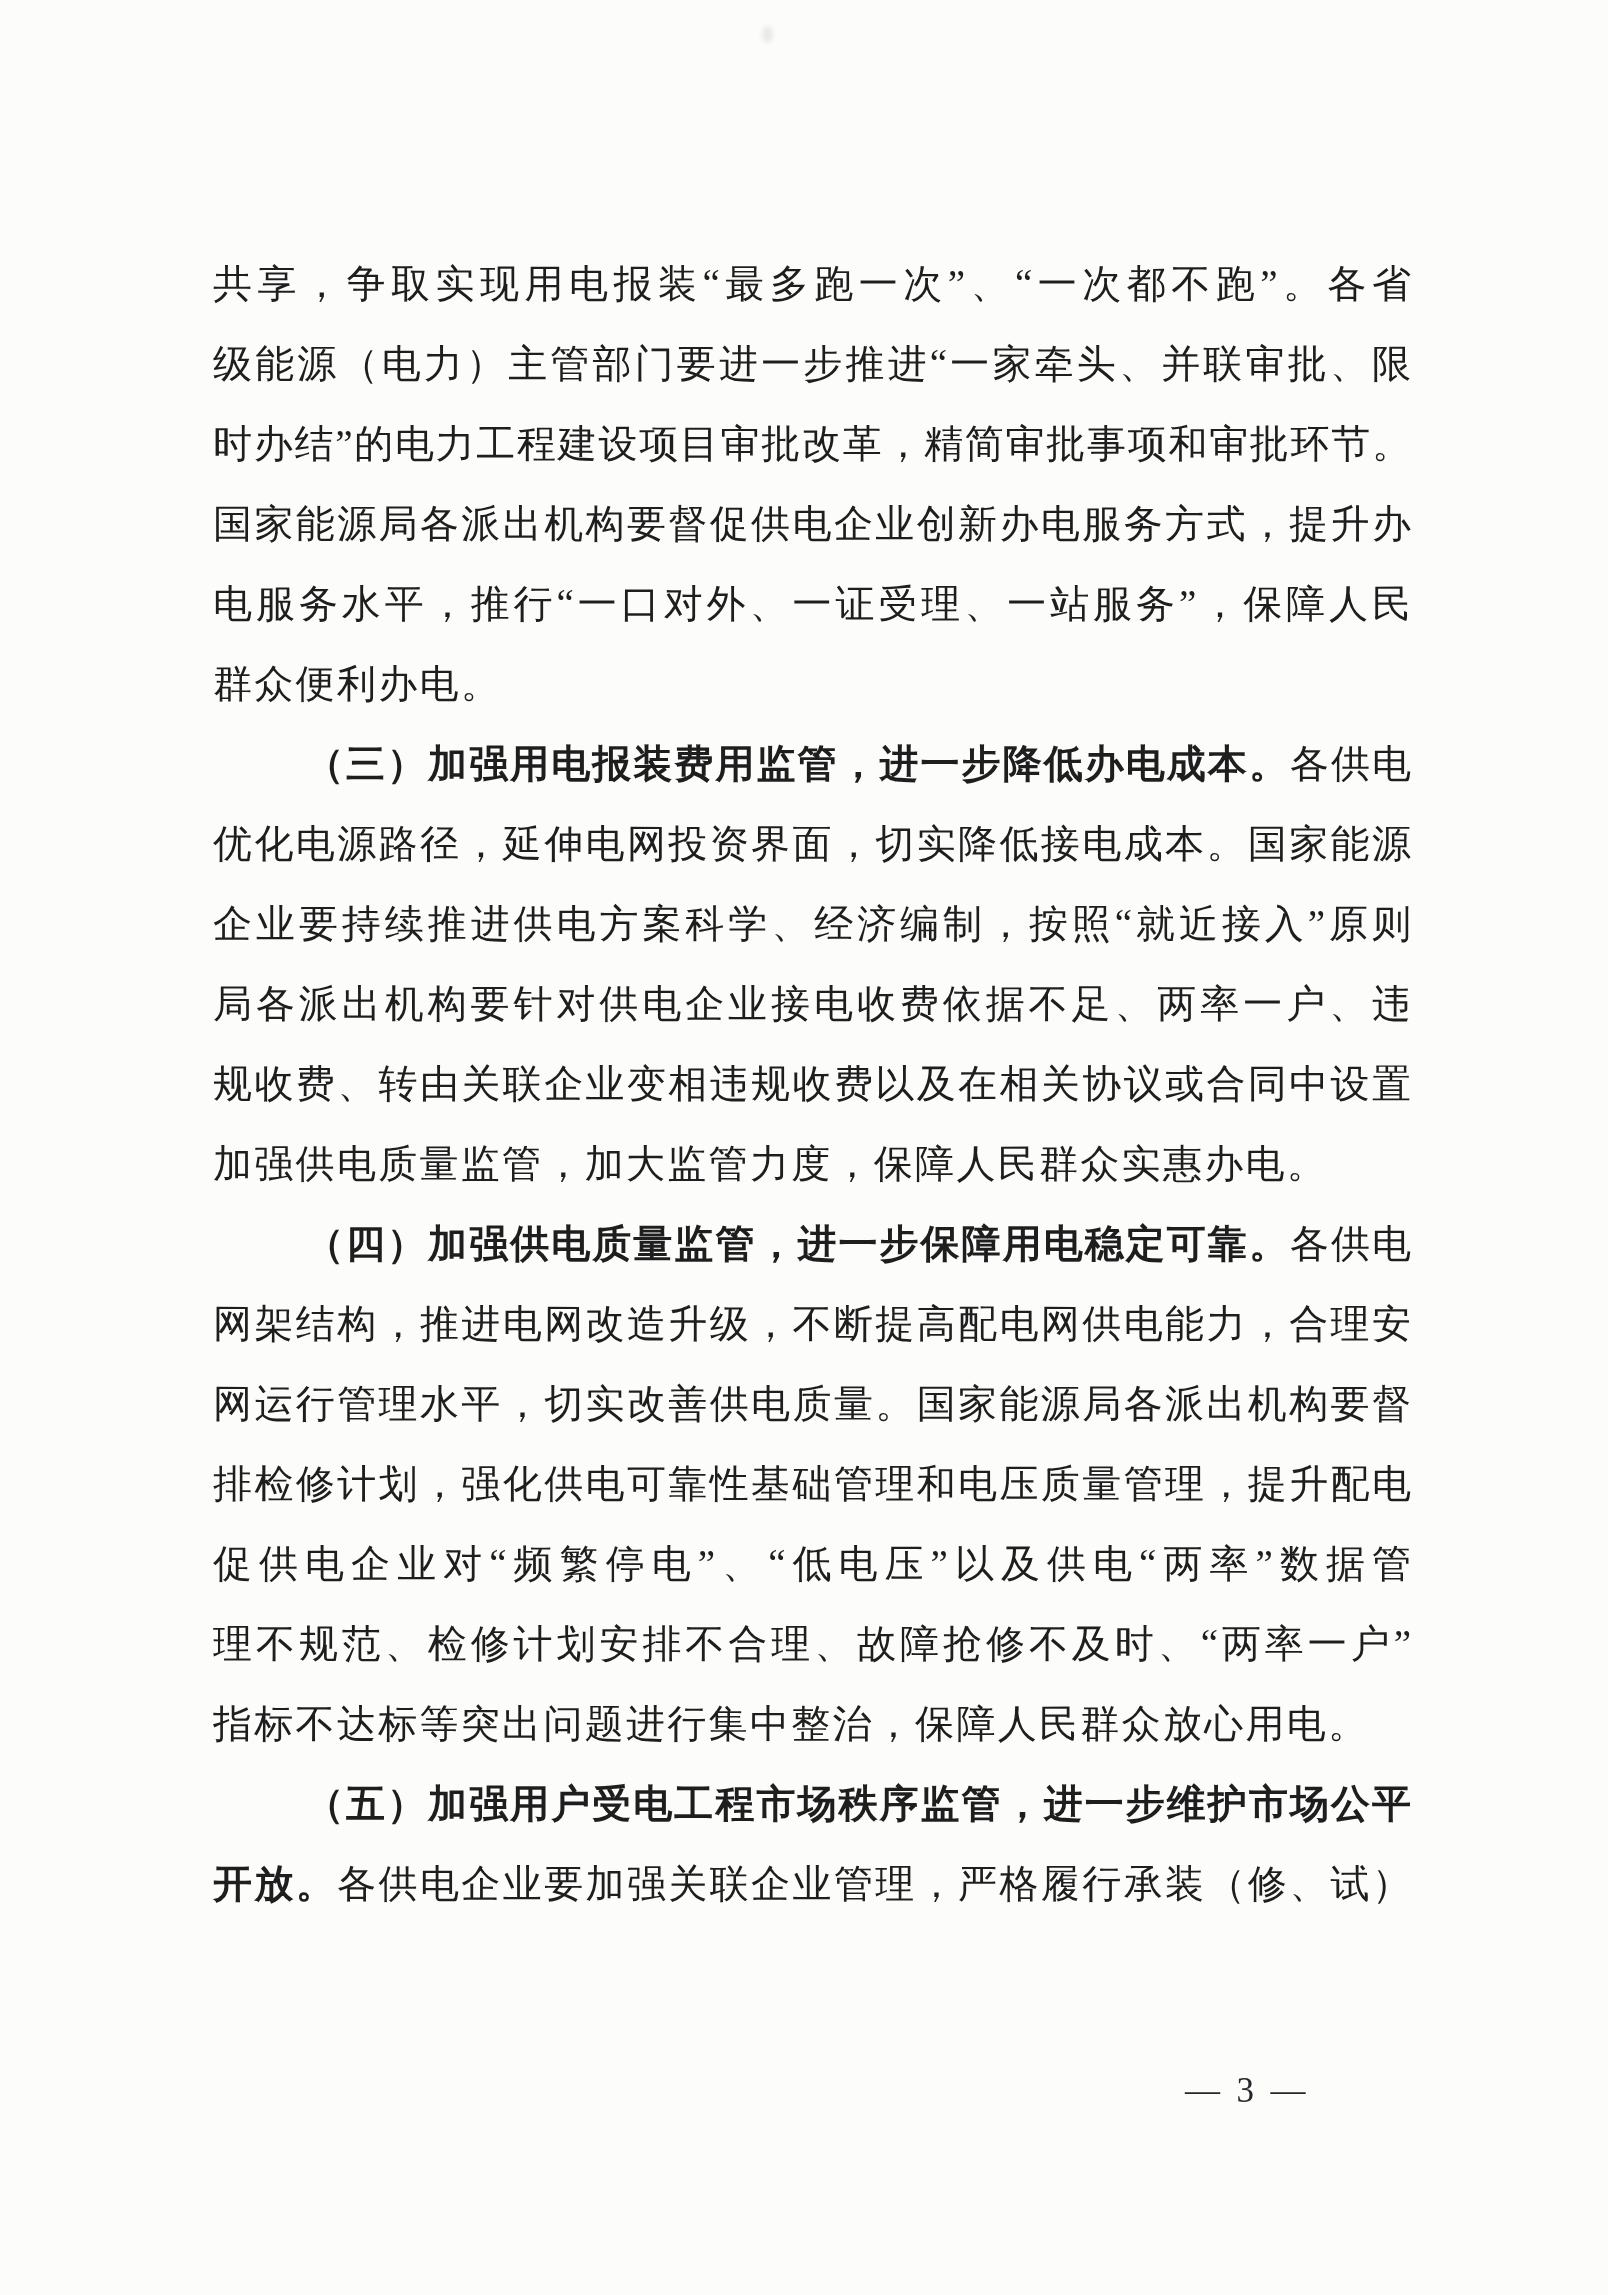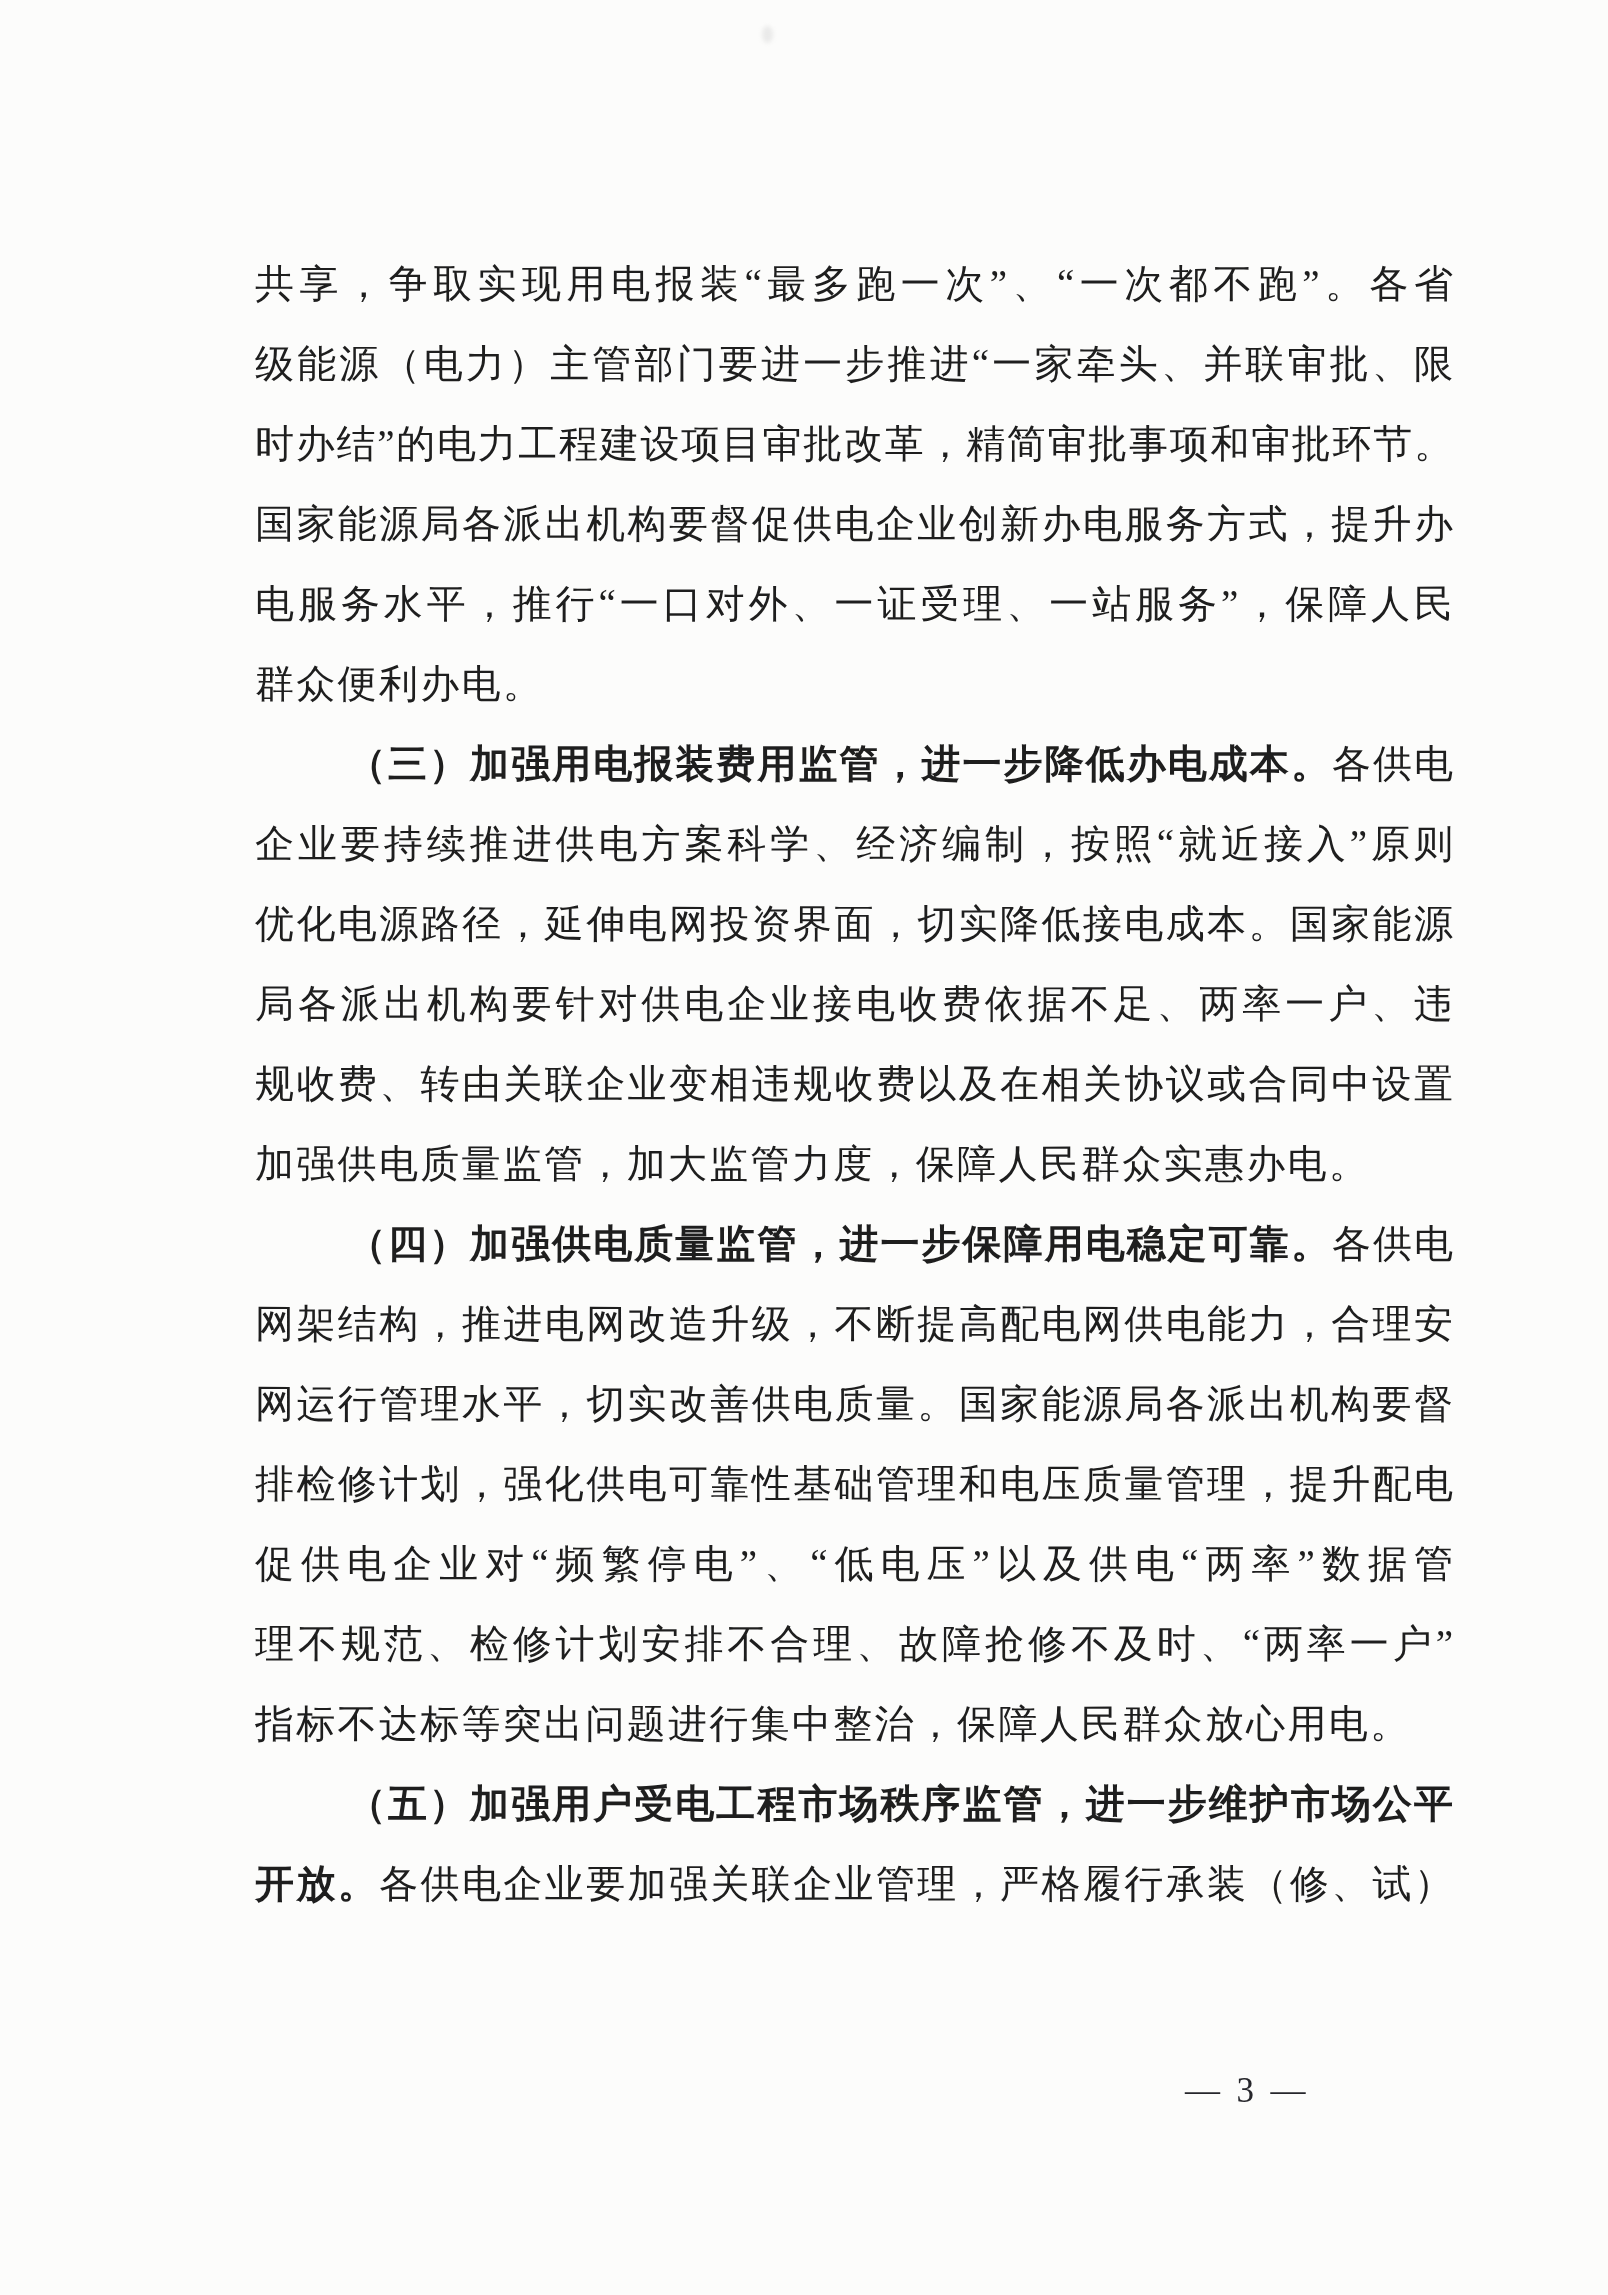--- a/index.html
+++ b/index.html
@@ -17,21 +17,20 @@
   .page {
     position: absolute;
     inset: 0;
     background: #fcfcfb;
   }
   .text-block {
     position: absolute;
     left: 213px;
     top: 244px;
     width: 1198px;
-    margin-left: 42px;
   }
   .line {
     height: 80px;
     line-height: 80px;
     font-size: 39px;
     color: #1e1e1e;
     text-align: justify;
     letter-spacing: 2.3px;
     white-space: nowrap;
   }
@@ -78,22 +77,22 @@
 <div class="page">
   <div class="artifact-speck"></div>
   <div class="text-block">
       <div class="line just"><span class="seg">共享，争取实现用电报装“最多跑一次”、“一次都不跑”。各省</span></div>
       <div class="line just"><span class="seg">级能源（电力）主管部门要进一步推进“一家牵头、并联审批、限</span></div>
       <div class="line just"><span class="seg">时办结”的电力工程建设项目审批改革，精简审批事项和审批环节。</span></div>
       <div class="line just"><span class="seg">国家能源局各派出机构要督促供电企业创新办电服务方式，提升办</span></div>
       <div class="line just"><span class="seg">电服务水平，推行“一口对外、一证受理、一站服务”，保障人民</span></div>
       <div class="line"><span class="seg">群众便利办电。</span></div>
       <div class="line indent just"><span class="seg bold">（三）加强用电报装费用监管，进一步降低办电成本。</span><span class="seg">各供电</span></div>
+      <div class="line just"><span class="seg">优化电源路径，延伸电网投资界面，切实降低接电成本。国家能源</span></div>
       <div class="line just"><span class="seg">企业要持续推进供电方案科学、经济编制，按照“就近接入”原则</span></div>
-      <div class="line just"><span class="seg">优化电源路径，延伸电网投资界面，切实降低接电成本。国家能源</span></div>
       <div class="line just"><span class="seg">局各派出机构要针对供电企业接电收费依据不足、两率一户、违</span></div>
       <div class="line just"><span class="seg">规收费、转由关联企业变相违规收费以及在相关协议或合同中设置</span></div>
       <div class="line"><span class="seg">加强供电质量监管，加大监管力度，保障人民群众实惠办电。</span></div>
       <div class="line indent just"><span class="seg bold">（四）加强供电质量监管，进一步保障用电稳定可靠。</span><span class="seg">各供电</span></div>
       <div class="line just"><span class="seg">网架结构，推进电网改造升级，不断提高配电网供电能力，合理安</span></div>
       <div class="line just"><span class="seg">网运行管理水平，切实改善供电质量。国家能源局各派出机构要督</span></div>
       <div class="line just"><span class="seg">排检修计划，强化供电可靠性基础管理和电压质量管理，提升配电</span></div>
       <div class="line just"><span class="seg">促供电企业对“频繁停电”、“低电压”以及供电“两率”数据管</span></div>
       <div class="line just"><span class="seg">理不规范、检修计划安排不合理、故障抢修不及时、“两率一户”</span></div>
       <div class="line"><span class="seg">指标不达标等突出问题进行集中整治，保障人民群众放心用电。</span></div>

